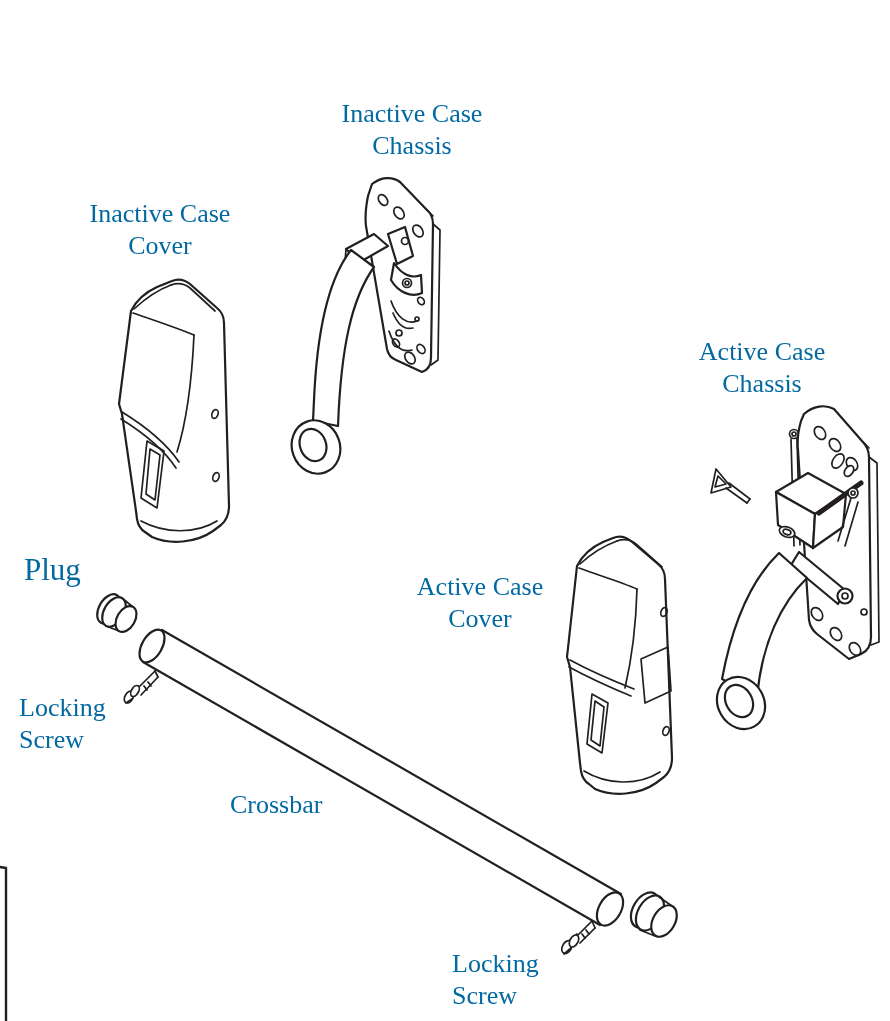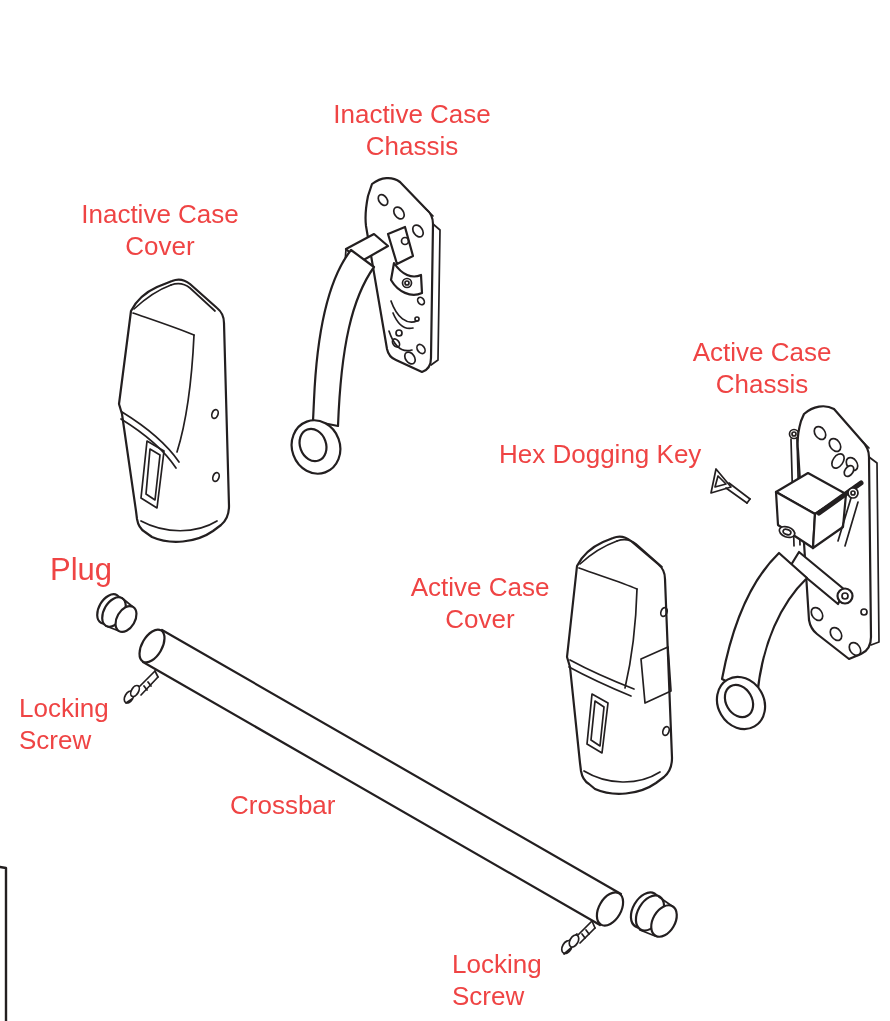--- a/index.html
+++ b/index.html
@@ -3,23 +3,24 @@
 <meta charset="utf-8">
 <style>
   html,body { margin:0; padding:0; background:#ffffff; }
   .stage {
     position:relative; width:890px; height:1021px;
     background:#ffffff; overflow:hidden;
     font-family:"Liberation Sans", sans-serif;
   }
   .stage svg { position:absolute; left:0; top:0; }
   .lbl {
-    position:absolute; color:#ef4444;
+    position:absolute; color:#0369a1;
     font-size:26px; line-height:32px;
     white-space:pre-line;
+    font-family:Liberation Serif, serif;
   }
   .lbl.center { text-align:center; }
   .lbl.big { font-size:31px; line-height:36px; }
   
   .art path, .art ellipse, .art circle {
     stroke:#231f20; stroke-width:2.2; fill:none;
     stroke-linecap:round; stroke-linejoin:round;
   }
   .art .f { fill:#ffffff; }
   .art .thin { stroke-width:1.7; }
@@ -191,26 +192,25 @@
 
   <div class="lbl center" style="left:292px; top:98px; width:240px;">Inactive Case
 Chassis</div>
 
   <div class="lbl center" style="left:40px; top:198px; width:240px;">Inactive Case
 Cover</div>
 
   <div class="lbl center" style="left:642px; top:336px; width:240px;">Active Case
 Chassis</div>
 
-  <div class="lbl" style="left:499px; top:438px;">Hex Dogging Key</div>
 
   <div class="lbl center" style="left:360px; top:571px; width:240px;">Active Case
 Cover</div>
 
-  <div class="lbl big" style="left:50px; top:552px;">Plug</div>
+  <div class="lbl big" style="left:24px; top:552px;">Plug</div>
 
   <div class="lbl" style="left:19px; top:692px;">Locking
 Screw</div>
 
   <div class="lbl" style="left:230px; top:789px;">Crossbar</div>
 
   <div class="lbl" style="left:452px; top:948px;">Locking
 Screw</div>
 </div>
 

